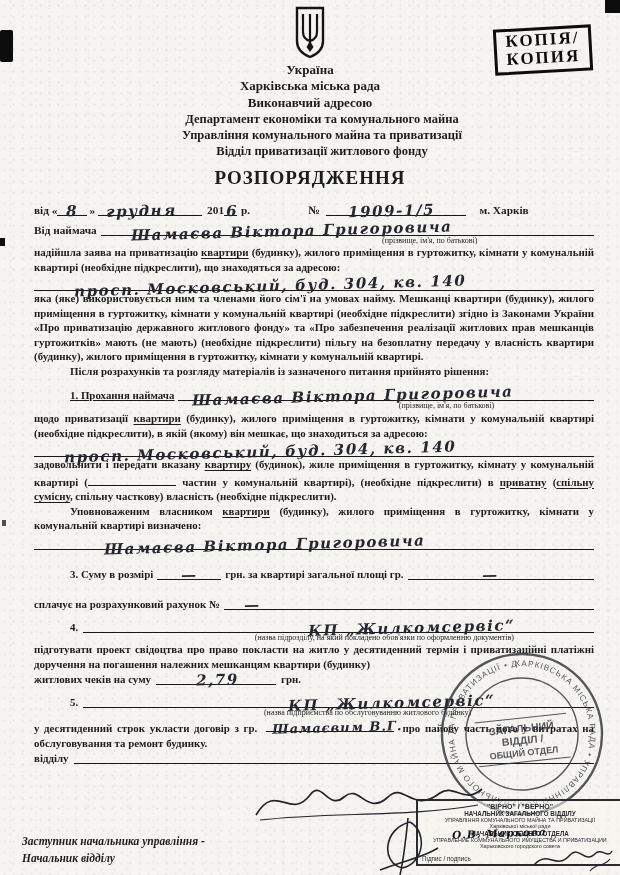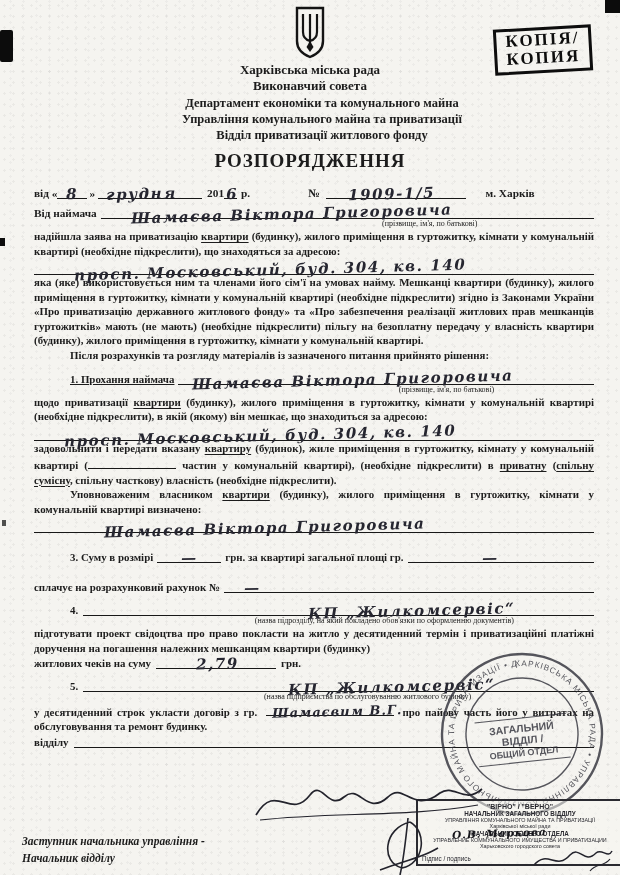--- a/index.html
+++ b/index.html
@@ -40,21 +40,21 @@
     color:#262630; white-space:nowrap; letter-spacing:1.6px; font-size:15px;
     bottom:-5px; transform:rotate(-1.6deg); z-index:2;
   }
   .hw.small{ font-size:13px; letter-spacing:1px;}
   .caption{ font-size:8px; font-weight:normal; line-height:1.1; margin-top:1px;padding-left:40px;}
   p.j{ text-align:justify; line-height:1.33; margin:0;}
   .ind{ text-indent:36px;}
   .u{ text-decoration:underline; text-underline-offset:2px;}
   .mt2{margin-top:2px;} .mt4{margin-top:16px;} .mt6{margin-top:6px;}
   .dateline{ font-size:11.3px; margin-top:9px; }
-  .city{ margin-left:20px; white-space:nowrap;}
+  .city{ margin-left:14px; white-space:nowrap;}
   
   .round-stamp{ position:absolute; left:436px; top:648px; z-index:4; opacity:.82; transform:rotate(-6deg);}
   .verno{
     position:absolute; left:416px; top:799px; width:196px; z-index:5;
     border:2px solid #2a2a30; background:rgba(246,245,241,.55);
     padding:2px 3px 2px 4px; text-align:center; color:#2a2a30;
     font-family:"Liberation Sans", sans-serif;
   }
   .verno .v1{ font-size:7px; font-weight:bold;}
   .verno .v2{ font-size:6.3px; font-weight:bold; line-height:1.15;}
@@ -85,22 +85,23 @@
     <div>КОПІЯ/</div>
     <div>КОПИЯ</div>
   </div>
 
   <div class="hdr">
     <svg class="emblem" width="36" height="54" viewBox="0 0 36 54">
       <path d="M5,2 H31 V35 Q31,46 18,51 Q5,46 5,35 Z" fill="none" stroke="#141414" stroke-width="2.4"></path>
       <path d="M18,8 V38 M11,8 V26 Q11,33 18,35 M25,8 V26 Q25,33 18,35" fill="none" stroke="#141414" stroke-width="2.2"></path>
       <path d="M18,35 L14.5,41 L18,46 L21.5,41 Z" fill="#141414"></path>
     </svg>
+    <div class="hl1">Україна</div>
     <div class="hl1">Харківська міська рада</div>
-    <div class="hl1">Виконавчий совета</div>
+    <div class="hl1">Виконавчий адресою</div>
     <div class="hl2">Департамент економіки та комунального майна</div>
     <div class="hl2">Управління комунального майна та приватизації</div>
     <div class="hl2">Відділ приватизації житлового фонду</div>
     <div class="doc-title">РОЗПОРЯДЖЕННЯ</div>
   </div>
 
   <main>
 
     <div class="row dateline">
       <span>від «</span>

